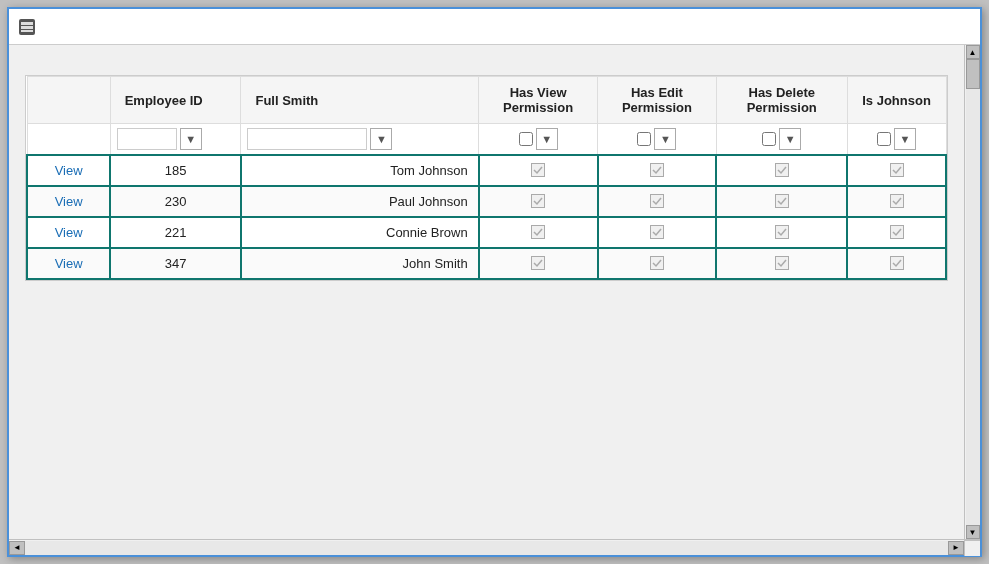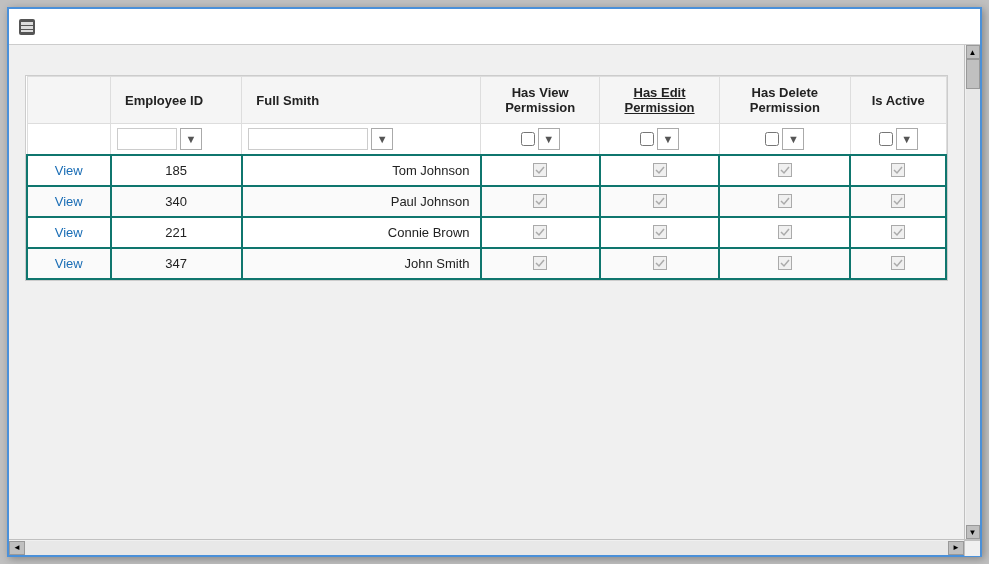--- a/index.html
+++ b/index.html
@@ -282,23 +282,23 @@
 
       <div class="grid-container">
         <table>
           <thead>
 
             <tr>
               <th class="col-action" style="width:70px;"></th>
               <th class="col-id" style="width:110px;">Employee ID</th>
               <th class="col-name" style="width:200px;">Full Smith</th>
               <th style="width:100px;">Has View<br>Permission</th>
-              <th style="width:100px;text-decoration:underline;">Has Edit<br>Permission</th>
+              <th style="width:100px;">Has Edit<br>Permission</th>
               <th style="width:110px;">Has Delete<br>Permission</th>
-              <th style="width:80px;">Is Active</th>
+              <th style="width:80px;">Is Johnson</th>
             </tr>
 
             <tr class="filter-row">
               <th></th>
               <th>
                 <div class="filter-cell">
                   <input class="filter-input" type="text" value="" style="">
                   <button class="filter-btn">▼</button>
                 </div>
               </th>
@@ -355,21 +355,21 @@
                     </svg>
                   </div></td>
                 <td><div class="cb-checked">
                     <svg width="10" height="10" viewBox="0 0 10 10">
                       <polyline points="1,5 4,8 9,2" stroke="#aaa" stroke-width="1.5" fill="none"></polyline>
                     </svg>
                   </div></td>
               </tr>
               <tr>
                 <td class="col-action"><a class="view-link" href="#">View</a></td>
-                <td class="col-id">340</td>
+                <td class="col-id">230</td>
                 <td class="col-name">Paul Johnson</td>
                 <td><div class="cb-checked">
                     <svg width="10" height="10" viewBox="0 0 10 10">
                       <polyline points="1,5 4,8 9,2" stroke="#aaa" stroke-width="1.5" fill="none"></polyline>
                     </svg>
                   </div></td>
                 <td><div class="cb-checked">
                     <svg width="10" height="10" viewBox="0 0 10 10">
                       <polyline points="1,5 4,8 9,2" stroke="#aaa" stroke-width="1.5" fill="none"></polyline>
                     </svg>

